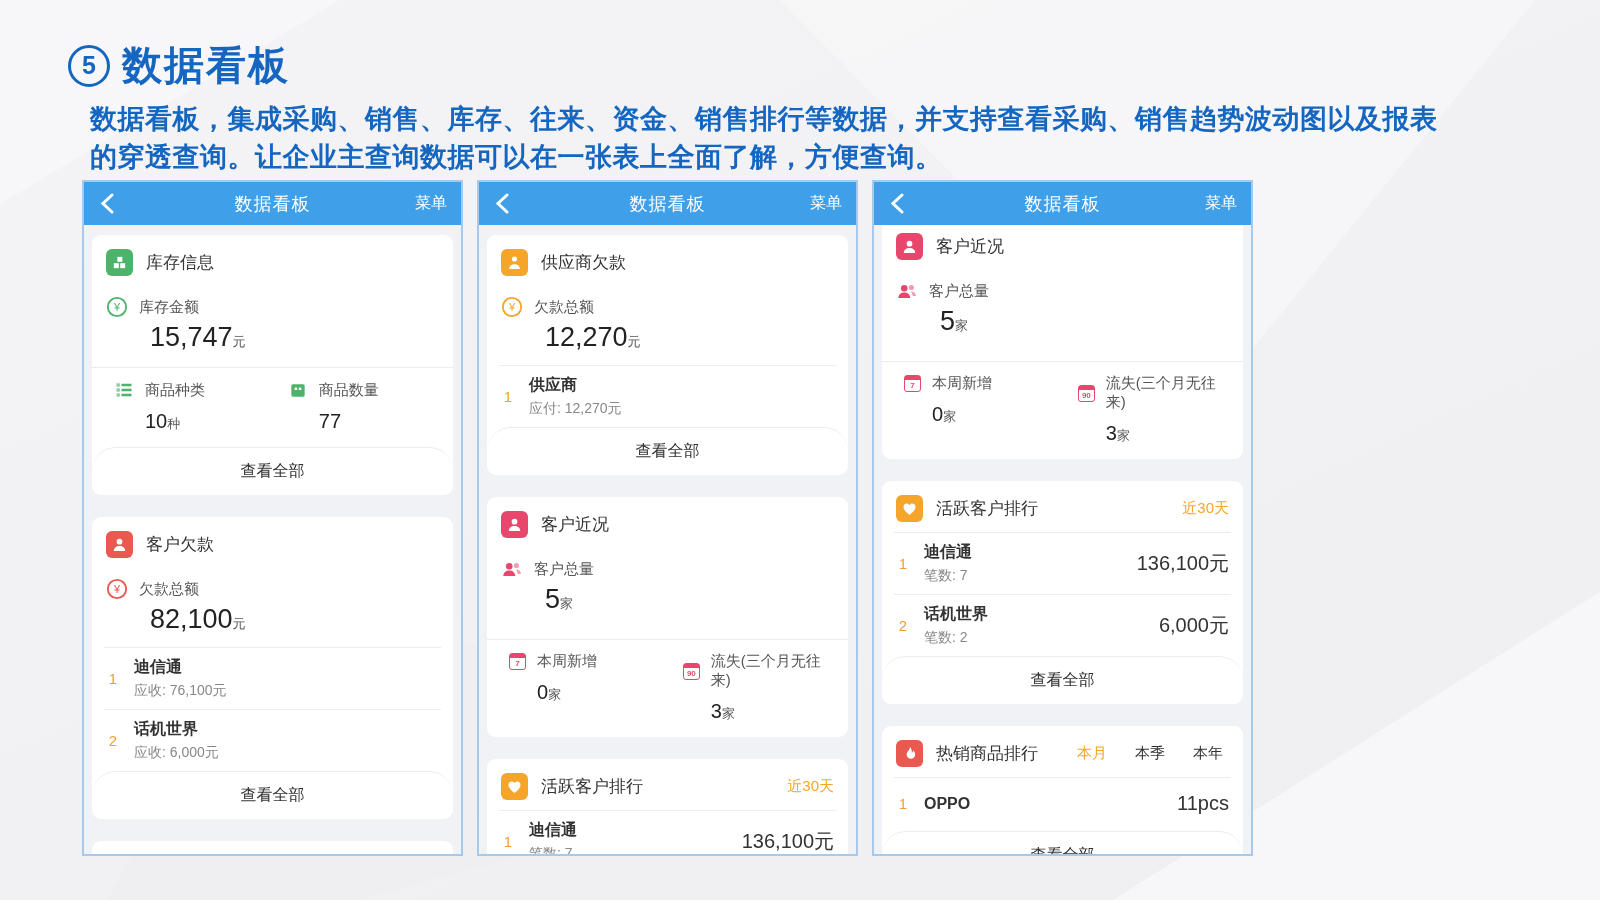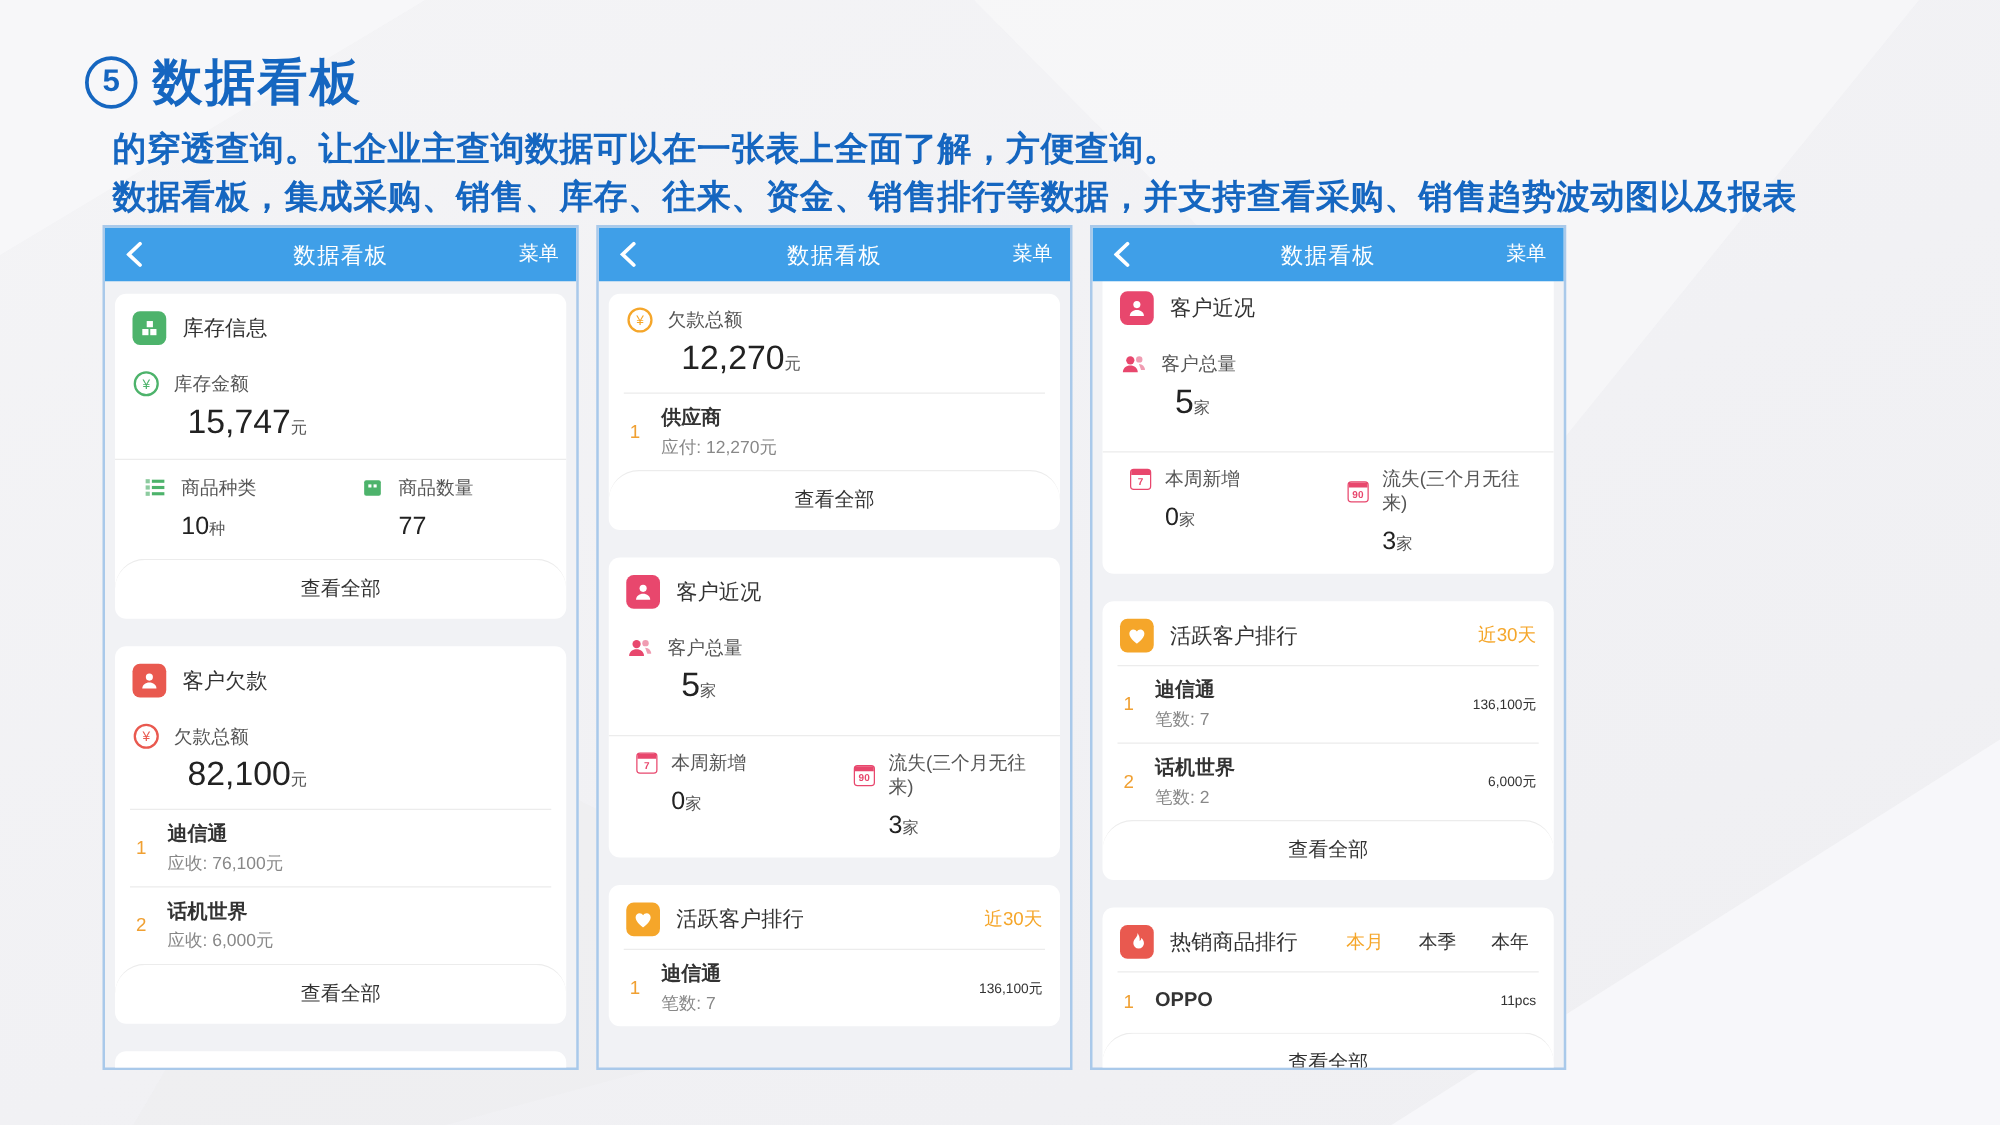--- a/index.html
+++ b/index.html
@@ -64,21 +64,21 @@
 
   .two-col{display:flex;padding:12px 14px 14px 22px;border-top:1px solid #ececec;margin-top:12px;}
   .col-a{flex:1.15;} .col-b{flex:1;}
 
   .divider{height:1px;background:#ececec;margin:0 12px;}
   .rank-row{display:flex;align-items:center;padding:9px 14px 9px 0;}
   .rank-num{width:42px;text-align:center;color:#F0A032;font-size:15px;flex-shrink:0;}
   .rank-main{flex:1;min-width:0;}
   .rank-name{font-size:16px;font-weight:bold;color:#333;}
   .rank-sub{font-size:14px;color:#888;margin-top:4px;}
-  .rank-amount{font-size:11px;color:#333;margin-left:8px;white-space:nowrap;}
+  .rank-amount{font-size:20px;color:#333;margin-left:8px;white-space:nowrap;}
   .view-all{border-top:1px solid #ececec;text-align:center;padding:13px 0;font-size:16px;color:#333;cursor:pointer;border-radius:24px;}
 
   
   .ico{flex-shrink:0;display:inline-flex;}
   .cal{
     width:17px;height:17px;border:1.5px solid #E8476D;border-radius:3px;position:relative;
     display:flex;align-items:flex-end;justify-content:center;box-sizing:border-box;flex-shrink:0;
   }
   .cal::before{content:"";position:absolute;top:0;left:0;right:0;height:4px;background:#E8476D;}
   .cal-num{font-size:8px;color:#E8476D;line-height:11px;font-weight:bold;}
@@ -89,22 +89,22 @@
 <div class="bg-poly poly4"></div>
 <div class="bg-poly poly1"></div>
 <div class="bg-poly poly2"></div>
 <div class="bg-poly poly3"></div>
 
 <div class="slide-head">
   <span class="circle-num">5</span>
   <span class="slide-title">数据看板</span>
 </div>
 <div class="slide-desc">
+  <div>数据看板，集成采购、销售、库存、往来、资金、销售排行等数据，并支持查看采购、销售趋势波动图以及报表</div>
   <div>的穿透查询。让企业主查询数据可以在一张表上全面了解，方便查询。</div>
-  <div>数据看板，集成采购、销售、库存、往来、资金、销售排行等数据，并支持查看采购、销售趋势波动图以及报表</div>
 </div>
 
 <div class="panel p1">
   <div class="phone-header">
     <span class="ph-back">
       <svg width="13" height="21" viewBox="0 0 13 21">
           <polyline points="11,2 2,10.5 11,19" fill="none" stroke="#fff" stroke-width="3" stroke-linecap="round"></polyline>
         </svg>
     </span>
     <span class="ph-title">数据看板</span>
@@ -237,20 +237,29 @@
     <span class="ph-back">
       <svg width="13" height="21" viewBox="0 0 13 21">
           <polyline points="11,2 2,10.5 11,19" fill="none" stroke="#fff" stroke-width="3" stroke-linecap="round"></polyline>
         </svg>
     </span>
     <span class="ph-title">数据看板</span>
     <span class="ph-menu">菜单</span>
   </div>
 
   <div class="card">
+    <div class="card-title-row">
+      <span class="badge orange">
+        <svg width="17" height="17" viewBox="0 0 24 24">
+            <circle cx="12" cy="7" r="3.6" fill="#fff"></circle>
+            <path d="M4.5 21c0-4.2 3.4-6.6 7.5-6.6s7.5 2.4 7.5 6.6z" fill="#fff"></path>
+          </svg>
+      </span>
+      <span class="card-title">供应商欠款</span>
+    </div>
     <div class="metric-row pad-b">
       <div class="metric-label">
         <span class="ico">
           <svg width="22" height="22" viewBox="0 0 24 24">
               <circle cx="12" cy="12" r="10" fill="none" stroke="#F5A62A" stroke-width="2"></circle>
               <text x="12" y="16.5" text-anchor="middle" font-size="12" fill="#F5A62A">¥</text>
             </svg>
         </span>
         <span>欠款总额</span>
       </div>

